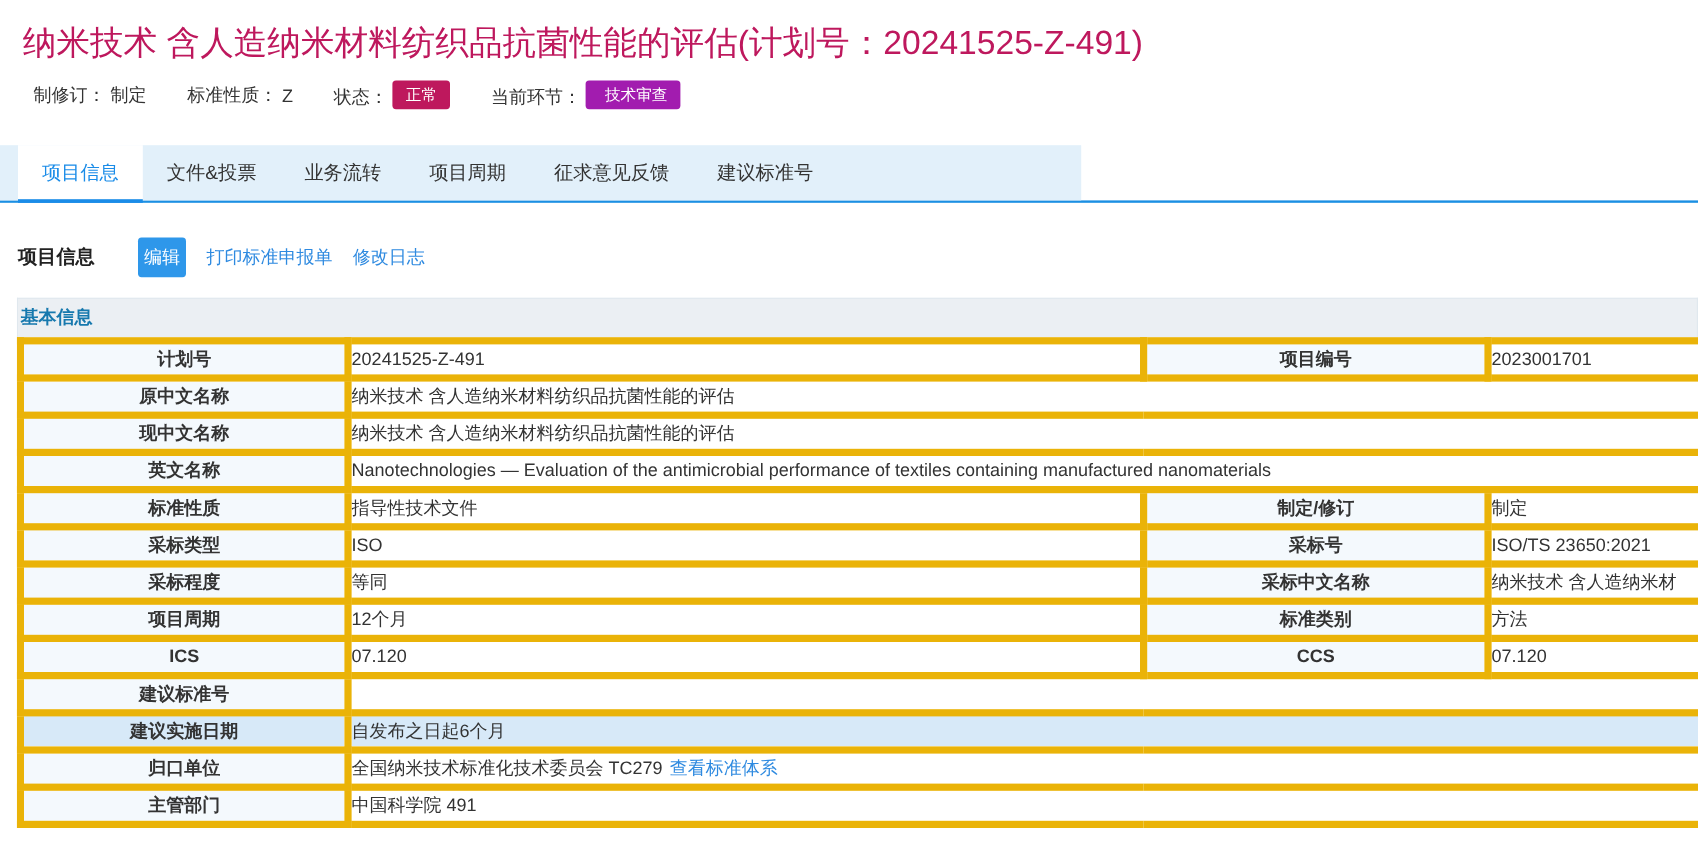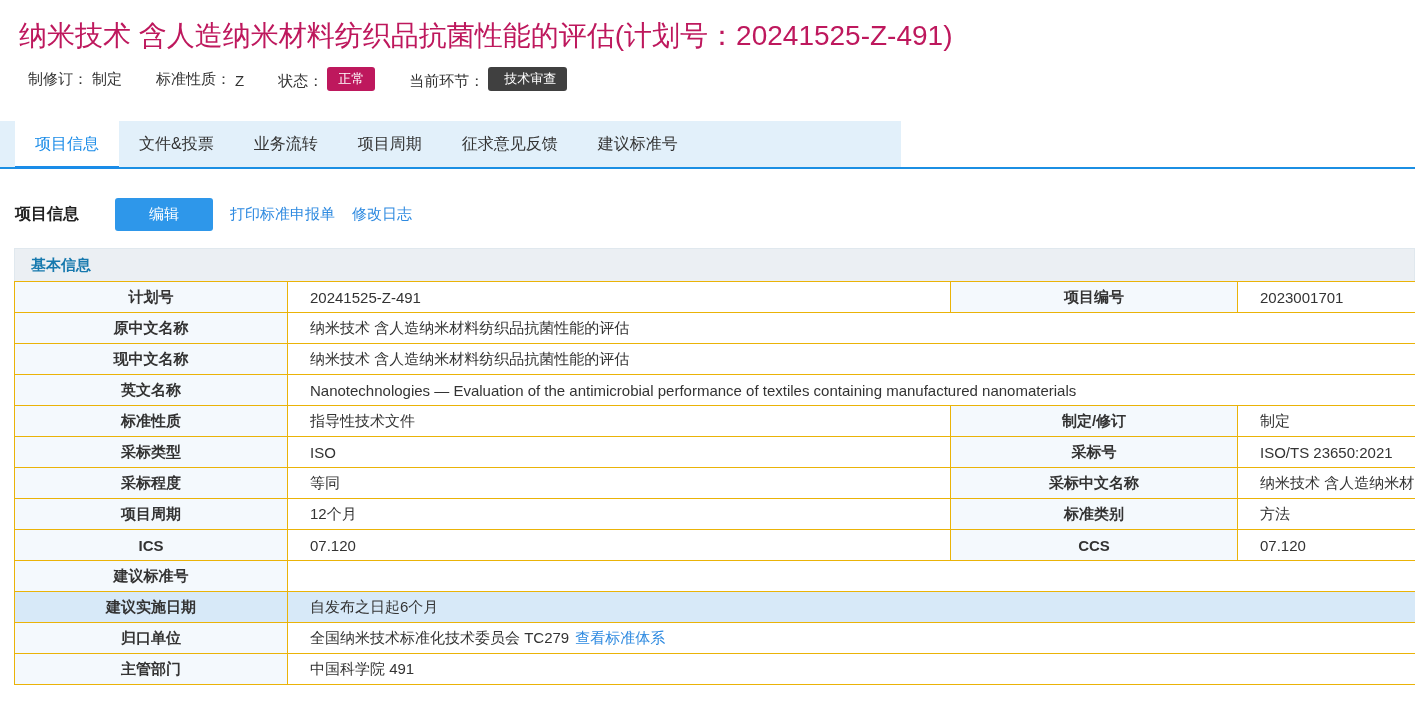--- a/index.html
+++ b/index.html
@@ -31,21 +31,21 @@
   .meta-label { margin-right: 4px; }
   .badge {
     display: inline-block;
     color: #fff;
     font-size: 13px;
     line-height: 1;
     padding: 5px 11px 6px;
     border-radius: 3px;
   }
   .badge-green { background: #be185d; }
-  .badge-blue  { background: #404040; padding-left: 16px; }
+  .badge-blue  { background: #a21caf; padding-left: 16px; }
 
   .tabbar {
     margin-top: 31px;
     height: 48px;
     border-bottom: 2px solid #1b8fe3;
     position: relative;
   }
   .tabs-strip {
     display: flex;
     background: #e2f0fa;
@@ -79,21 +79,21 @@
     height: 32px;
   }
   .toolbar-title { font-size: 16px; font-weight: bold; color: #222; }
   .btn-edit {
     margin-left: 36px;
     background: #2e97ea;
     color: #fff;
     font-size: 15px;
     border: none;
     border-radius: 3px;
-    padding: 7px 34px;
+    padding: 7px 5px;
     cursor: pointer;
     font-family: inherit;
   }
   .toolbar-link {
     margin-left: 17px;
     color: #2e8ae0;
     font-size: 15px;
     text-decoration: none;
     cursor: pointer;
     white-space: nowrap;
@@ -104,35 +104,35 @@
     width: 1401px;
     overflow: hidden;
   }
   .section-header {
     width: 1401px;
     height: 33px;
     line-height: 32px;
     background: #ebeff3;
     border: 1px solid #e0e8ee;
     border-bottom: none;
-    padding-left: 16px;
+    padding-left: 2px;
     font-size: 15px;
     font-weight: bold;
     color: #1779ae;
   }
   table.info {
     border-collapse: collapse;
     table-layout: fixed;
     width: 1560px;
     font-size: 15px;
   }
   table.info td {
-    border: 1px solid #eab308;
+    border: 6px solid #eab308;
     height: 31px;
-    padding: 2px 22px;
+    padding: 2px 0;
     white-space: nowrap;
     overflow: hidden;
   }
   td.lbl {
     background: #f4f9fd;
     font-weight: bold;
     text-align: center;
     color: #333;
   }
   td.val { background: #fff; text-align: left; }

